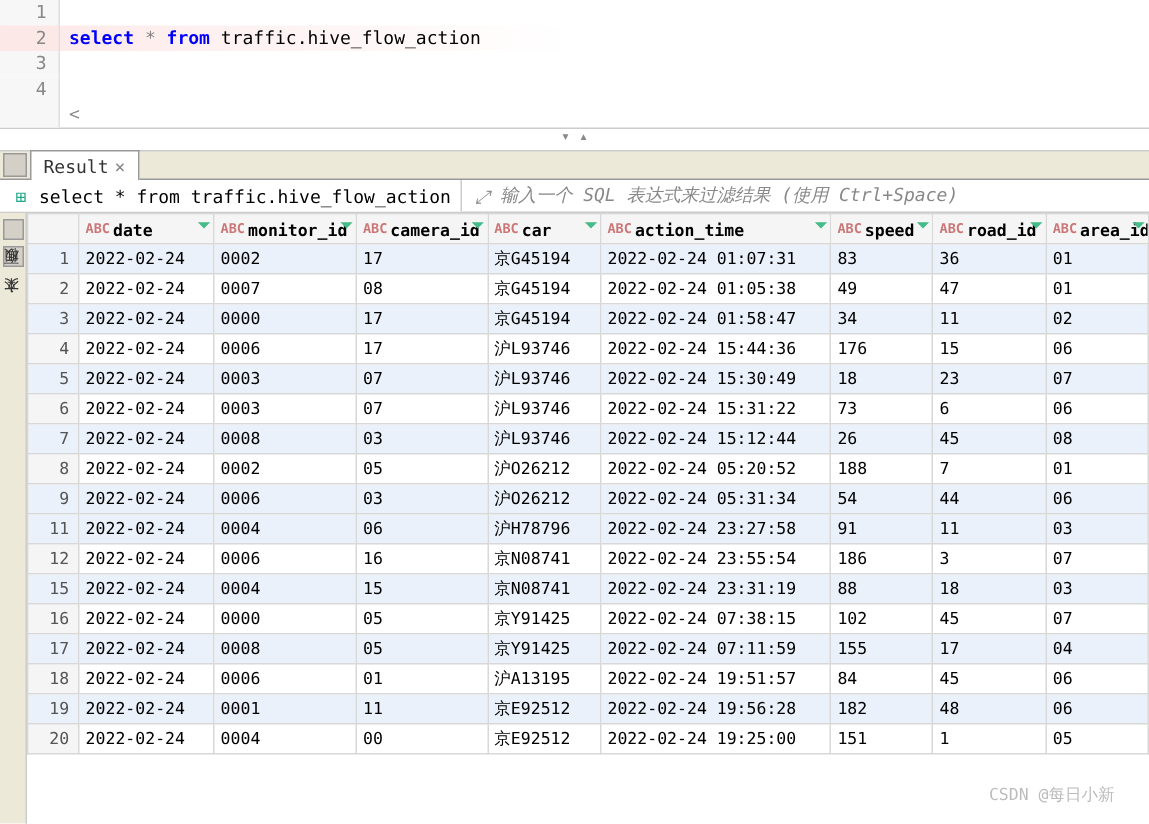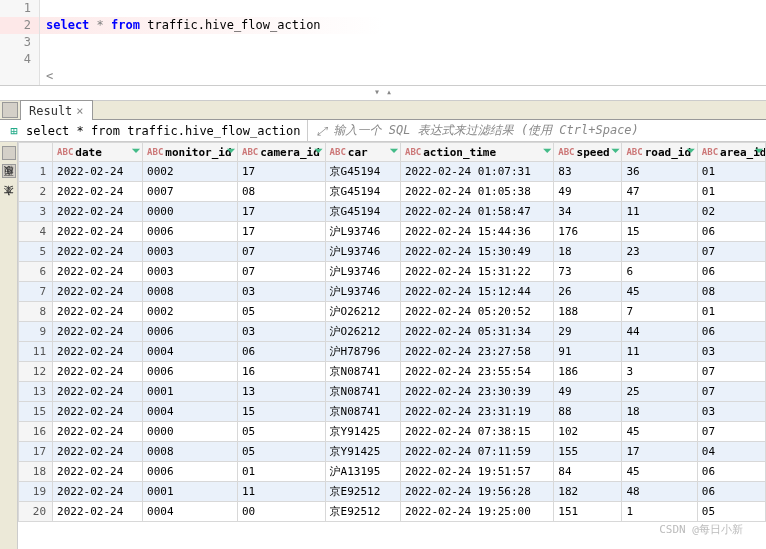--- a/index.html
+++ b/index.html
@@ -228,21 +228,21 @@
             <td>7</td>
             <td>01</td>
           </tr>
           <tr class="alt">
             <td class="rownum">9</td>
             <td>2022-02-24</td>
             <td>0006</td>
             <td>03</td>
             <td>沪O26212</td>
             <td>2022-02-24 05:31:34</td>
-            <td>29</td>
+            <td>54</td>
             <td>44</td>
             <td>06</td>
           </tr>
           <tr class="alt">
             <td class="rownum">11</td>
             <td>2022-02-24</td>
             <td>0004</td>
             <td>06</td>
             <td>沪H78796</td>
             <td>2022-02-24 23:27:58</td>
@@ -252,31 +252,20 @@
           </tr>
           <tr>
             <td class="rownum">12</td>
             <td>2022-02-24</td>
             <td>0006</td>
             <td>16</td>
             <td>京N08741</td>
             <td>2022-02-24 23:55:54</td>
             <td>186</td>
             <td>3</td>
-            <td>07</td>
-          </tr>
-          <tr class="alt">
-            <td class="rownum">13</td>
-            <td>2022-02-24</td>
-            <td>0001</td>
-            <td>13</td>
-            <td>京N08741</td>
-            <td>2022-02-24 23:30:39</td>
-            <td>49</td>
-            <td>25</td>
             <td>07</td>
           </tr>
           <tr class="alt">
             <td class="rownum">15</td>
             <td>2022-02-24</td>
             <td>0004</td>
             <td>15</td>
             <td>京N08741</td>
             <td>2022-02-24 23:31:19</td>
             <td>88</td>

